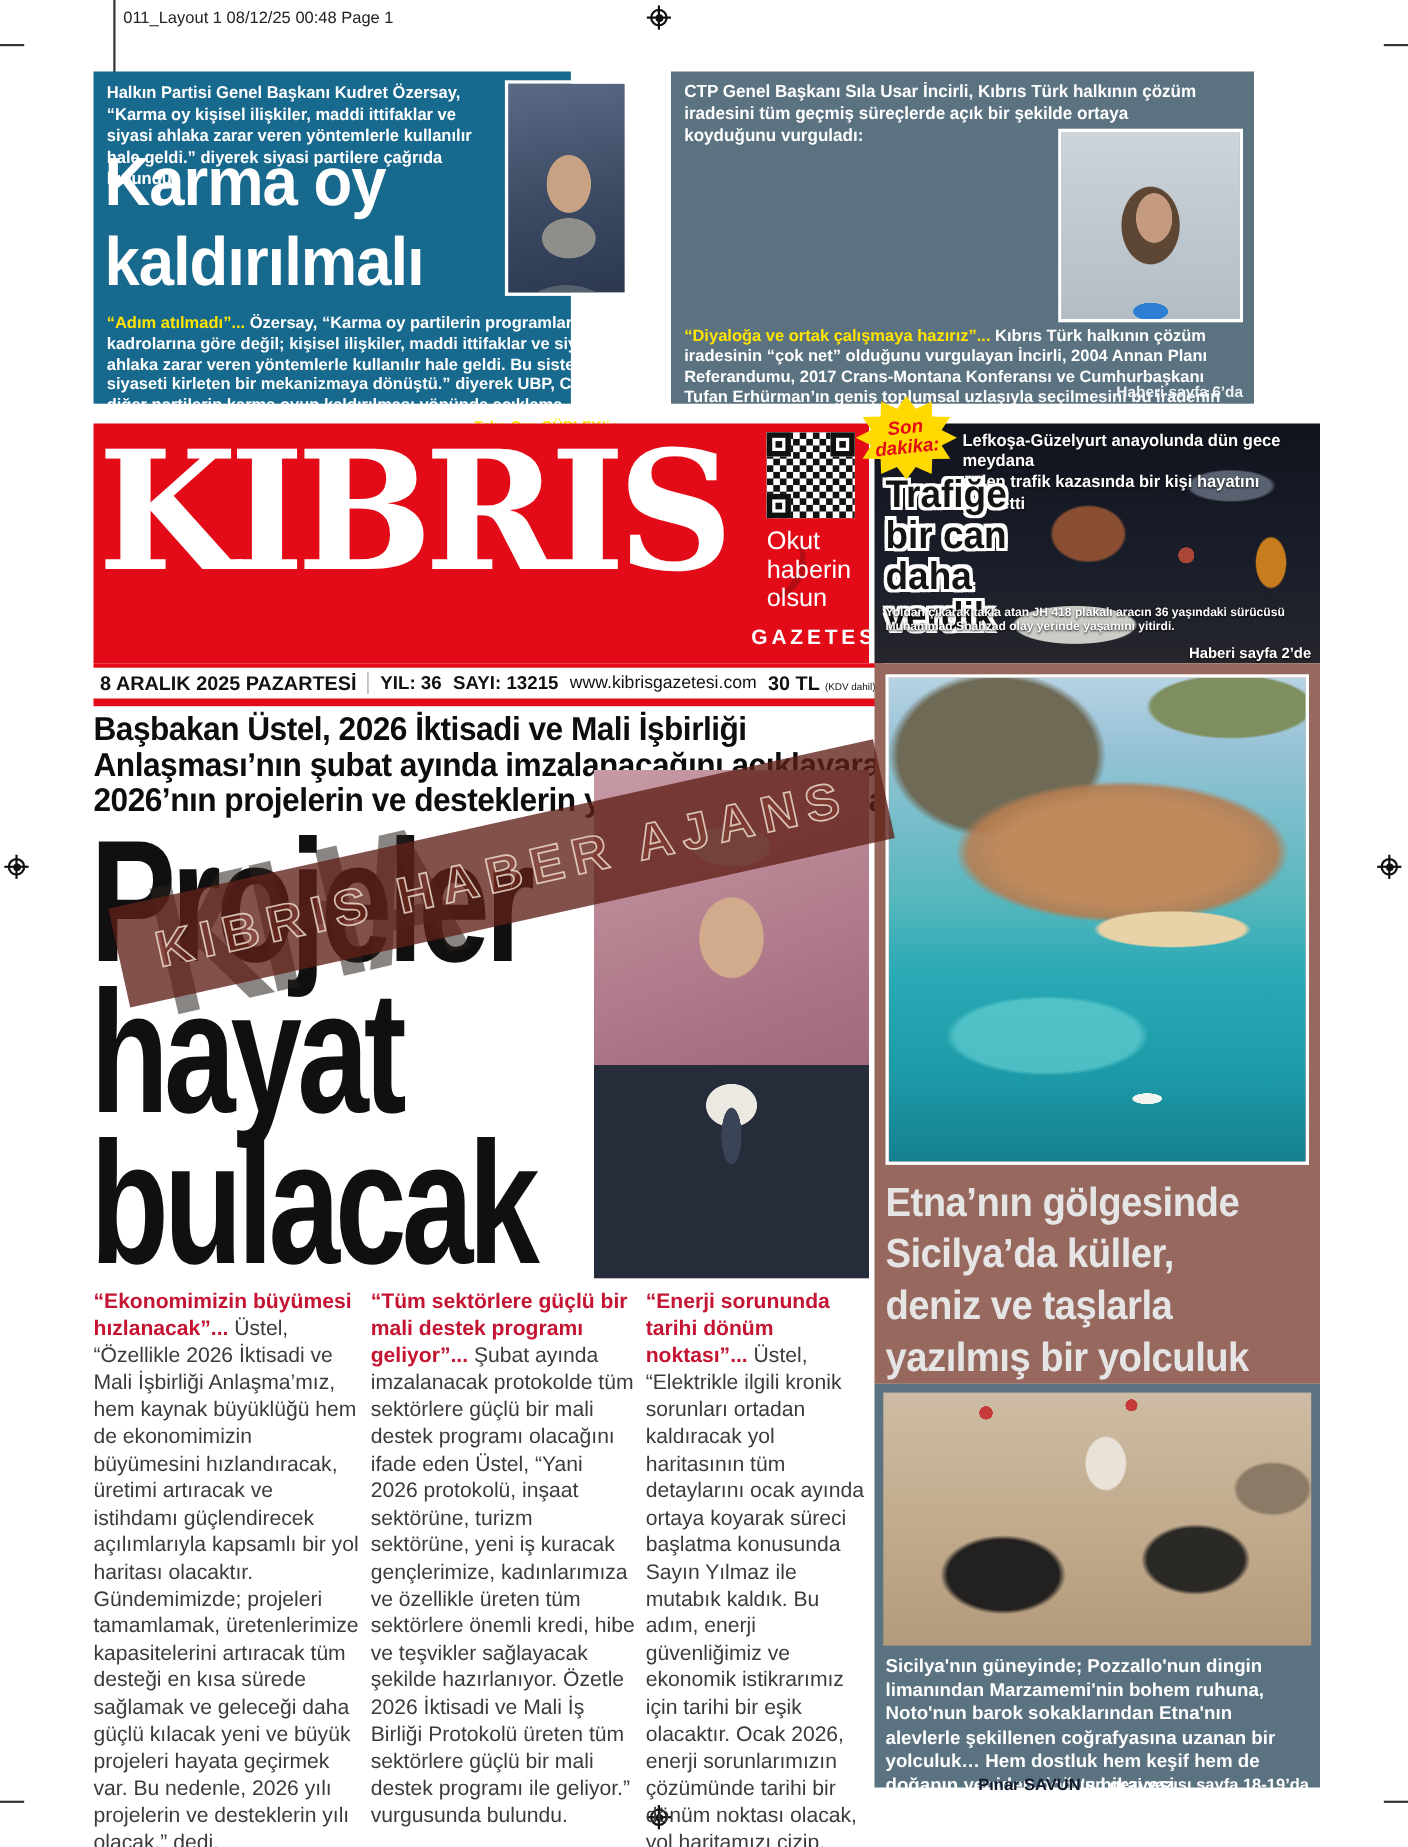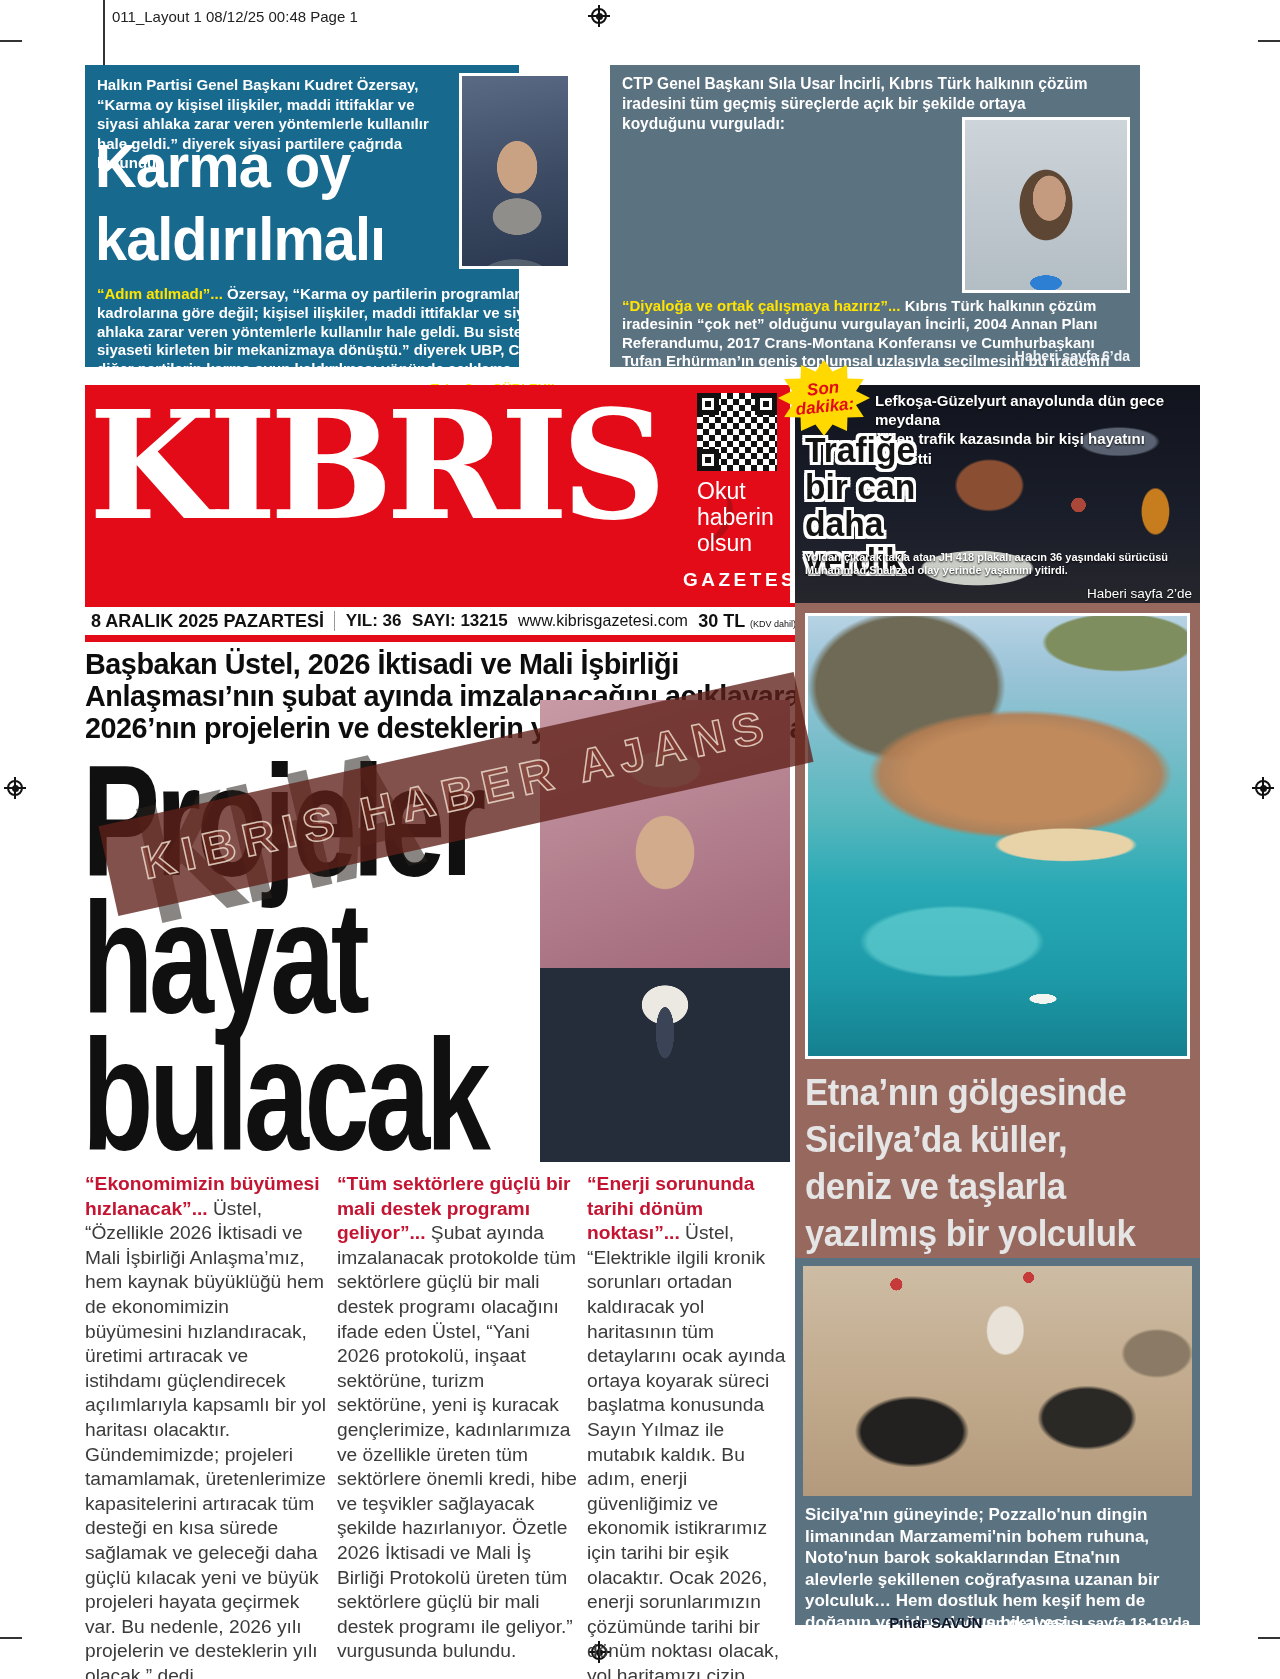--- a/index.html
+++ b/index.html
@@ -71,21 +71,21 @@
      radial-gradient(ellipse 58px 44px at 48% 46%, #8a4f33 0 55%, transparent 60%),
      radial-gradient(circle 12px at 70% 55%, #aa4738 0 60%, transparent 62%),
      radial-gradient(ellipse 24px 40px at 89% 58%, #c77c1e 0 55%, transparent 60%),
      radial-gradient(ellipse 66px 24px at 80% 26%, #5a6272 0 55%, transparent 62%),
      linear-gradient(180deg,#11141d 0%,#1a1e2a 60%,#26262c 100%);}
   .crash-kicker{left:80px;top:6px;width:320px;font-size:15.5px;font-weight:bold;color:#fff;line-height:1.24;text-shadow:0 1px 2px #000;transform:scaleX(.97);}
   .crash-headline{left:10px;top:46px;font-weight:800;color:#141414;}
   .crash-headline div{font-size:35px;line-height:37px;letter-spacing:0;transform:scaleX(.96);transform-origin:left top;
      text-shadow:-3px -3px 0 #fff,3px -3px 0 #fff,-3px 3px 0 #fff,3px 3px 0 #fff,0 -3px 0 #fff,0 3px 0 #fff,-3px 0 0 #fff,3px 0 0 #fff;}
   .crash-body{left:10px;top:166px;width:388px;font-size:11px;font-weight:bold;color:#fff;line-height:1.22;text-shadow:0 1px 2px #000;}
-  .crash-pageref{right:8px;bottom:2px;font-size:13.5px;font-weight:normal;color:#fff;text-shadow:0 1px 2px #000;padding-left:35px;}
+  .crash-pageref{right:8px;bottom:2px;font-size:13.5px;font-weight:bold;color:#fff;text-shadow:0 1px 2px #000;padding-left:35px;}
 
   
   .dateline{left:85px;top:603px;width:705px;height:28px;border-top:4px solid #e30b17;border-bottom:7px solid #e30b17;
             display:flex;align-items:center;justify-content:space-between;padding:0 6px;box-sizing:content-box;color:#111;}
   .dl-date{font-size:18px;font-weight:bold;}
   .dl-item{font-size:17px;font-weight:bold;}
   .dl-site{font-size:16px;font-weight:normal;}
   .dl-div{width:1px;height:20px;background:#999;}
   .dl-price{font-size:18px;font-weight:bold;}
   .dl-pricenote{font-size:9px;font-weight:normal;}

